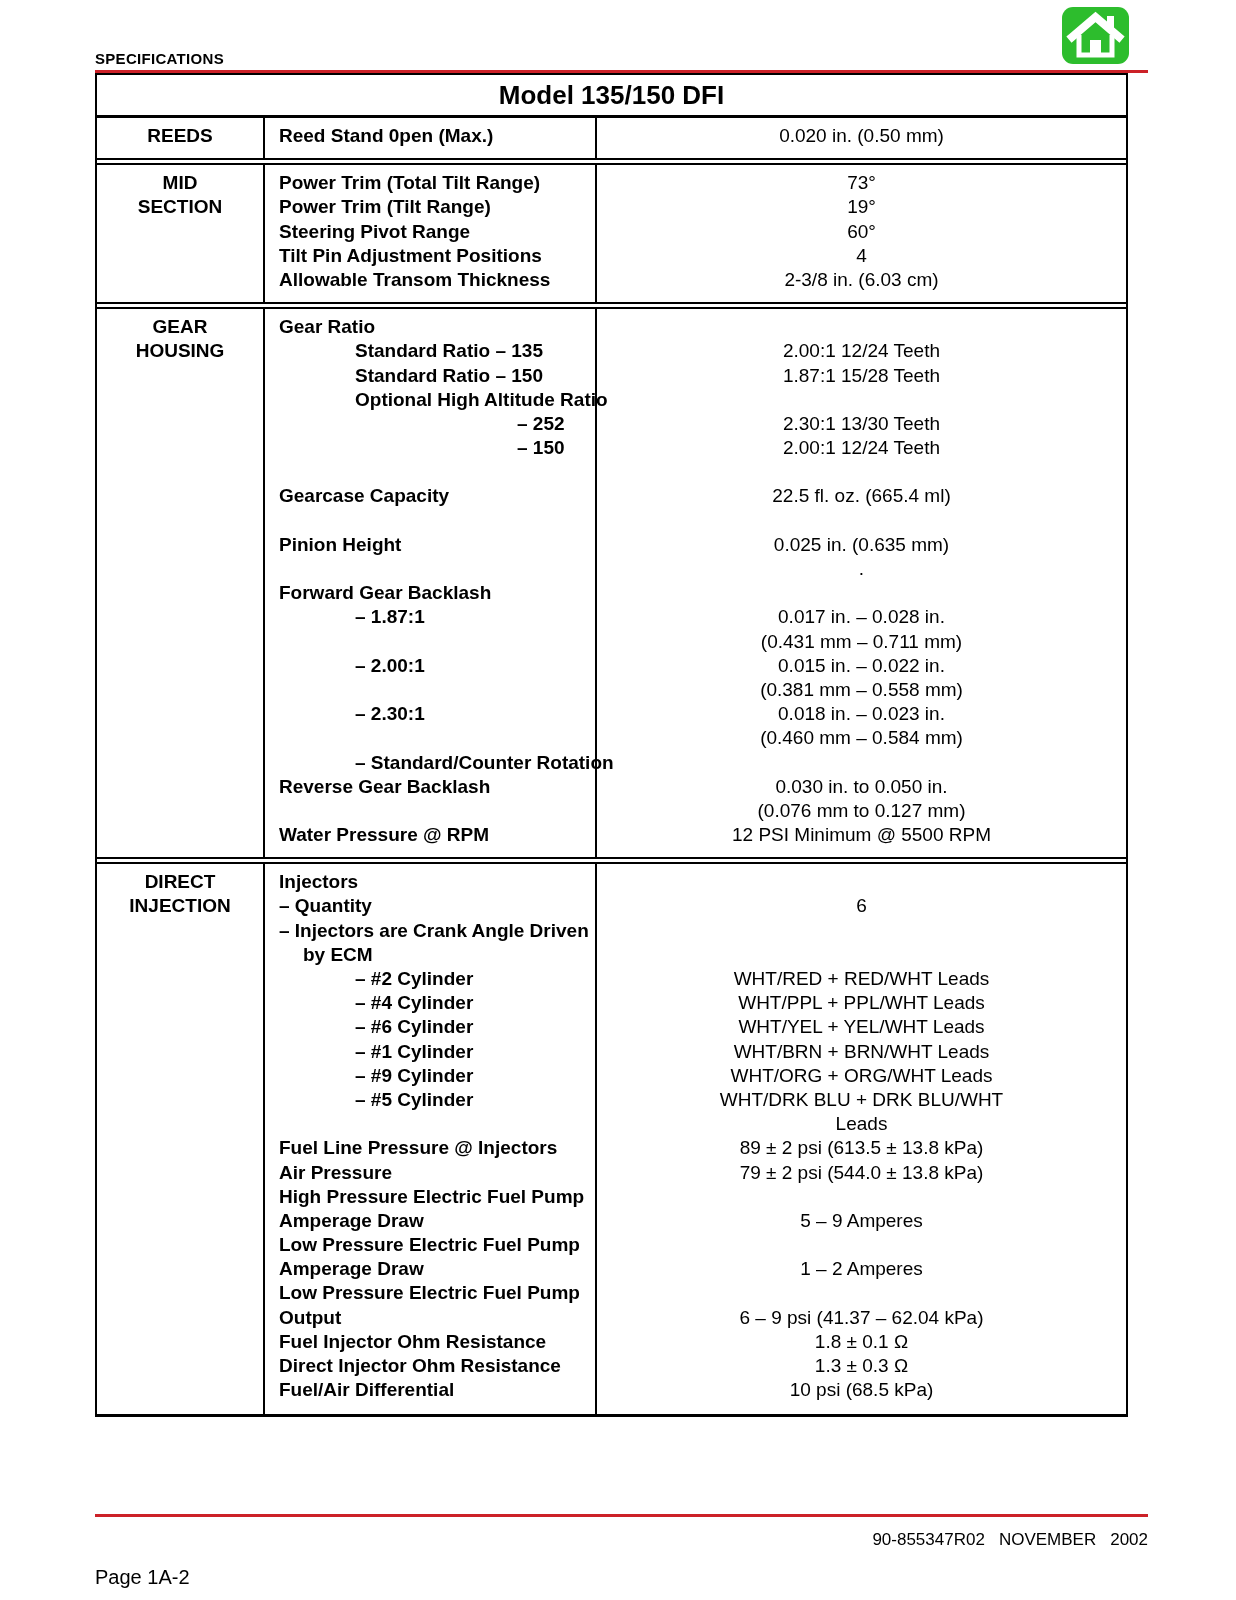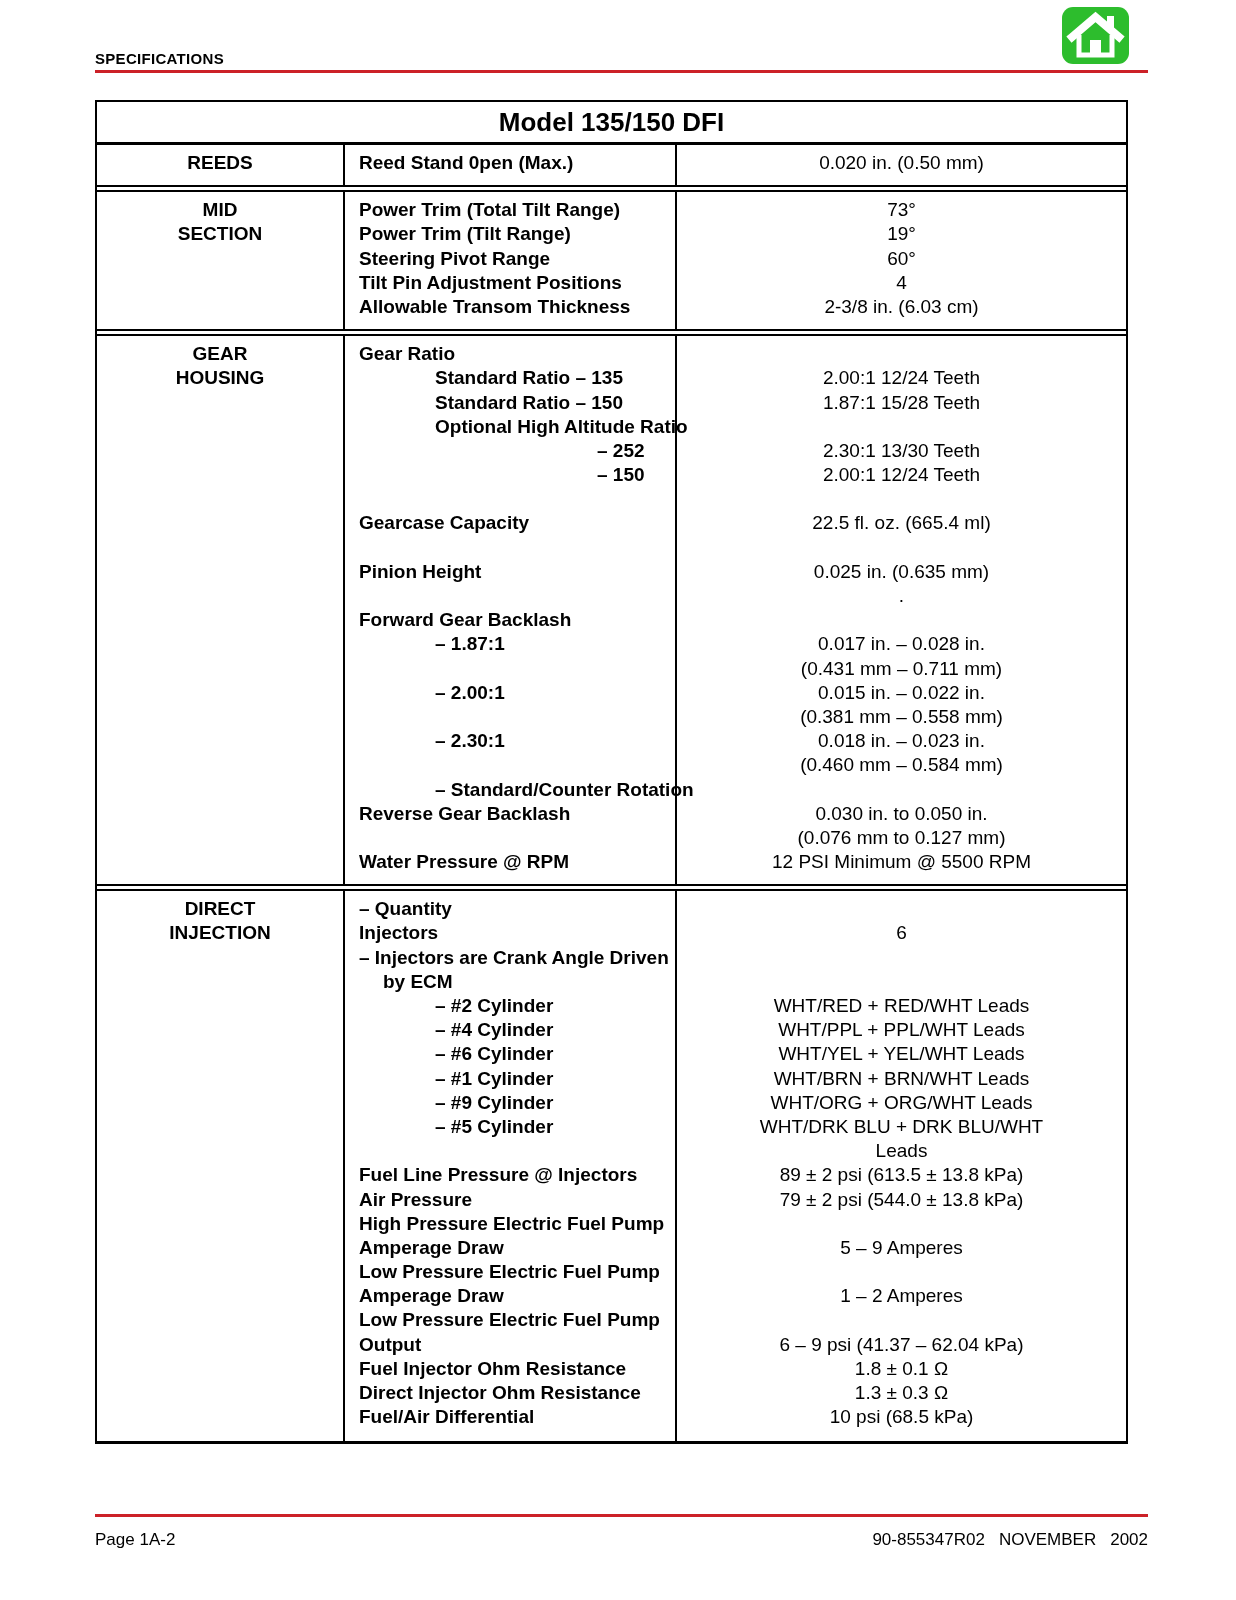--- a/index.html
+++ b/index.html
@@ -24,35 +24,35 @@
   }
   .home-btn {
     position:absolute; left:1062px; top:7px;
     width:67px; height:57px;
     padding:0; border:none; background:transparent; cursor:pointer;
   }
   .home-btn svg { display:block; width:100%; height:100%; }
 
   
   .spec-table {
-    position:absolute; left:95px; top:100px; width:1033px;
+    position:absolute; left:95px; top:73px; width:1033px;
     border:2px solid #000; border-bottom-width:3px;
     box-sizing:border-box;
   }
   .title-row {
     height:40px;
     display:flex; align-items:center; justify-content:center;
     font-size:26px; font-weight:bold;
     border-bottom:3px solid #000;
   }
   .section { display:flex; }
   .section + .section { border-top:7px double #000; }
 
   .col-name {
-    width:248px; box-sizing:border-box;
+    width:168px; box-sizing:border-box;
     border-right:2px solid #000;
     text-align:center;
     padding-top:6px;
   }
   .col-items {
     width:332px; box-sizing:border-box;
     border-right:2px solid #000;
     padding:6px 4px 10px 14px;
   }
   .col-values {
@@ -72,22 +72,22 @@
   .col-name  .line { font-weight:bold; }
   .col-items .line { font-weight:bold; }
   .col-values .line { font-weight:normal; }
 
   
   .footer-rule {
     position:absolute; left:95px; top:1514px;
     width:1053px; height:3px;
   }
   .footer-left {
-    position:absolute; left:95px; top:1530px;
-    font-size:17px;
+    position:absolute; left:95px; top:1566px;
+    font-size:20px;
   }
   .footer-right {
     position:absolute; right:88px; top:1530px;
     font-size:17px;
     display:flex; gap:14px;
   }
 </style>
 </head>
 <body>
 
@@ -200,22 +200,22 @@
             <div class="line">(0.076 mm to 0.127 mm)</div>
             <div class="line">12 PSI Minimum @ 5500 RPM</div>
           </div>
         </div>
         <div class="section">
           <div class="col-name">
             <div class="line">DIRECT</div>
             <div class="line">INJECTION</div>
           </div>
           <div class="col-items">
+            <div class="line" style="padding-left: 0px;">Injectors</div>
             <div class="line" style="padding-left: 0px;">– Quantity</div>
-            <div class="line" style="padding-left: 0px;">Injectors</div>
             <div class="line" style="padding-left: 0px;">– Injectors are Crank Angle Driven</div>
             <div class="line" style="padding-left: 24px;">by ECM</div>
             <div class="line" style="padding-left: 76px;">– #2 Cylinder</div>
             <div class="line" style="padding-left: 76px;">– #4 Cylinder</div>
             <div class="line" style="padding-left: 76px;">– #6 Cylinder</div>
             <div class="line" style="padding-left: 76px;">– #1 Cylinder</div>
             <div class="line" style="padding-left: 76px;">– #9 Cylinder</div>
             <div class="line" style="padding-left: 76px;">– #5 Cylinder</div>
             <div class="line" style="padding-left: 0px;"></div>
             <div class="line" style="padding-left: 0px;">Fuel Line Pressure @ Injectors</div>

